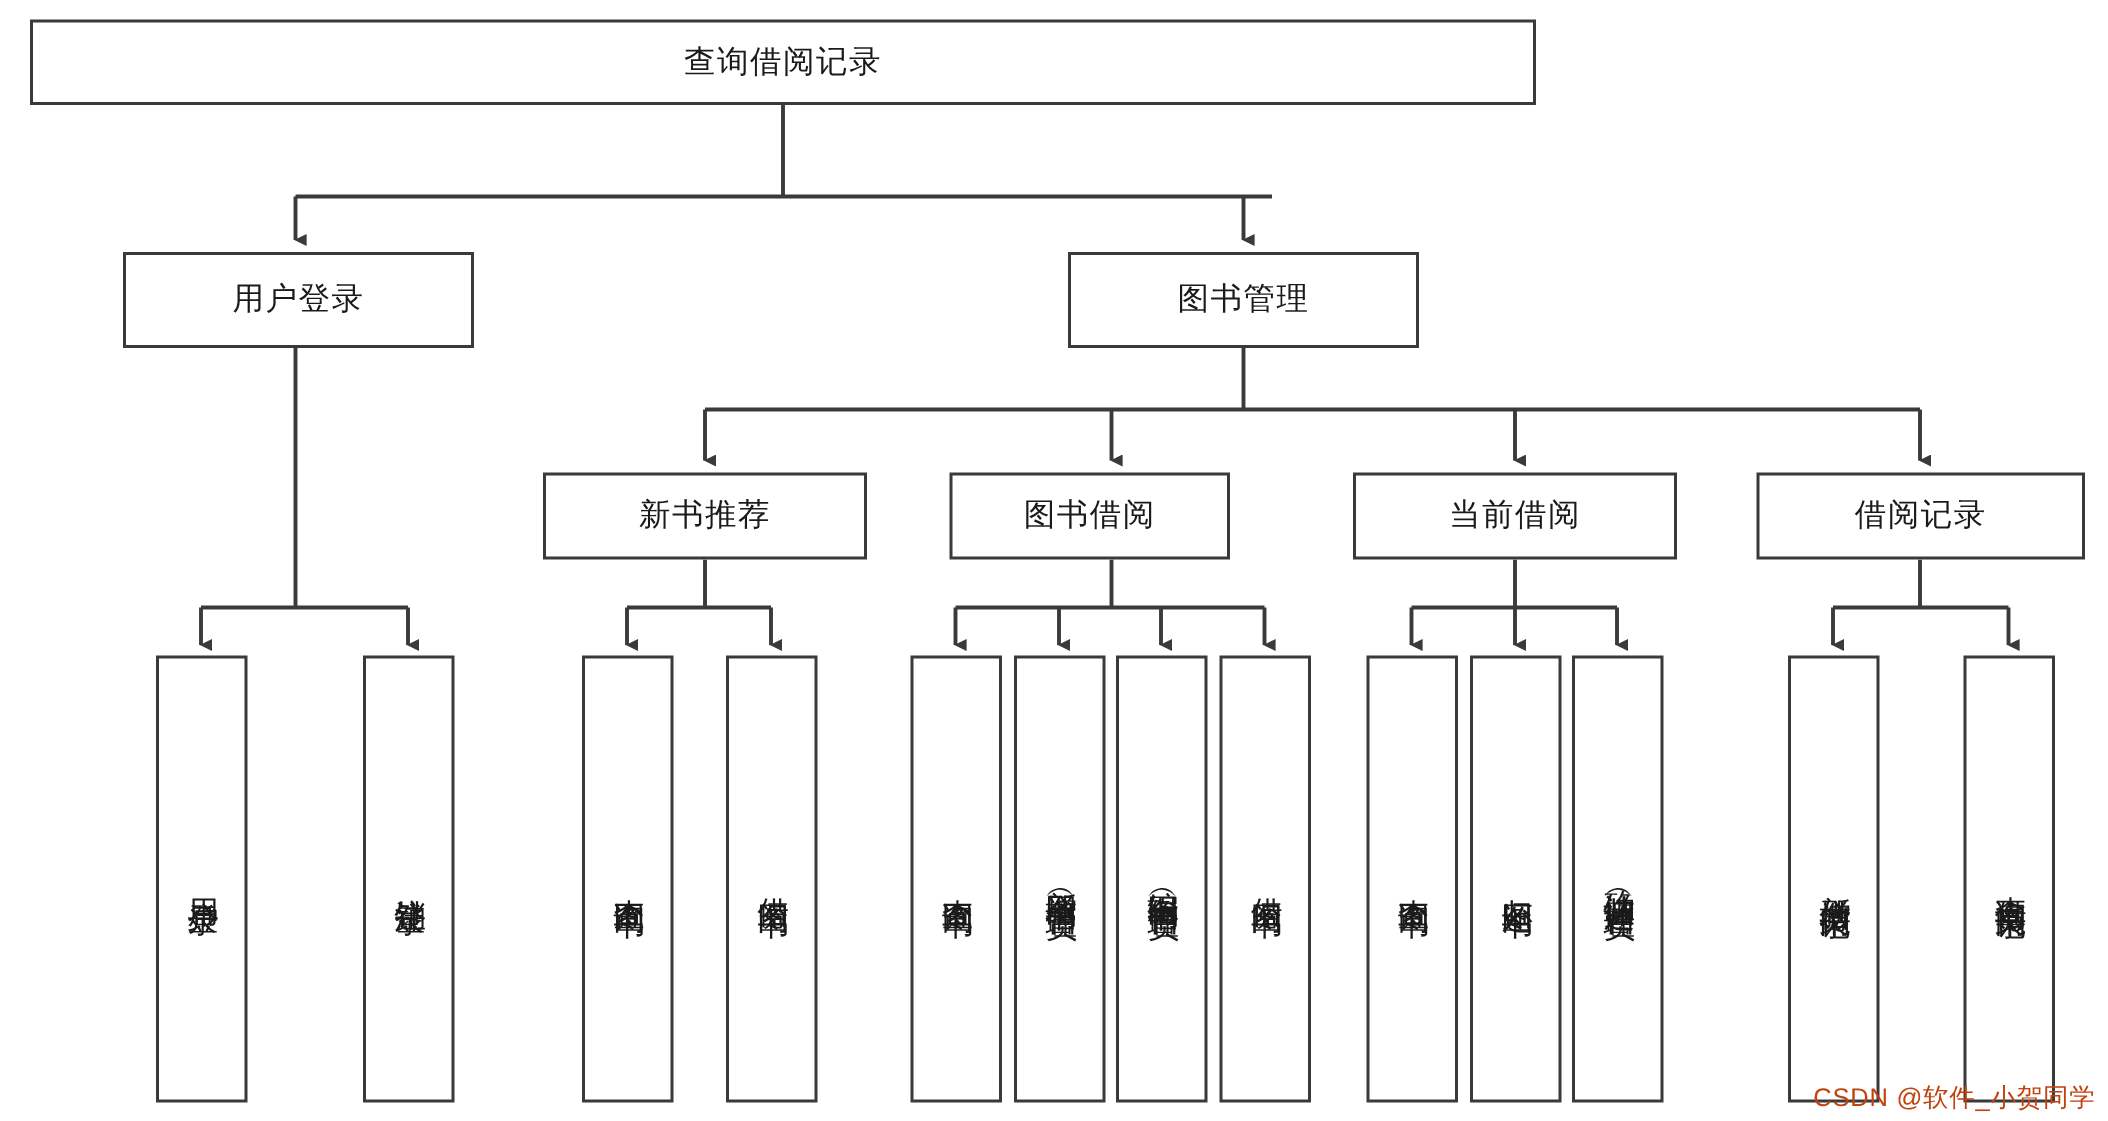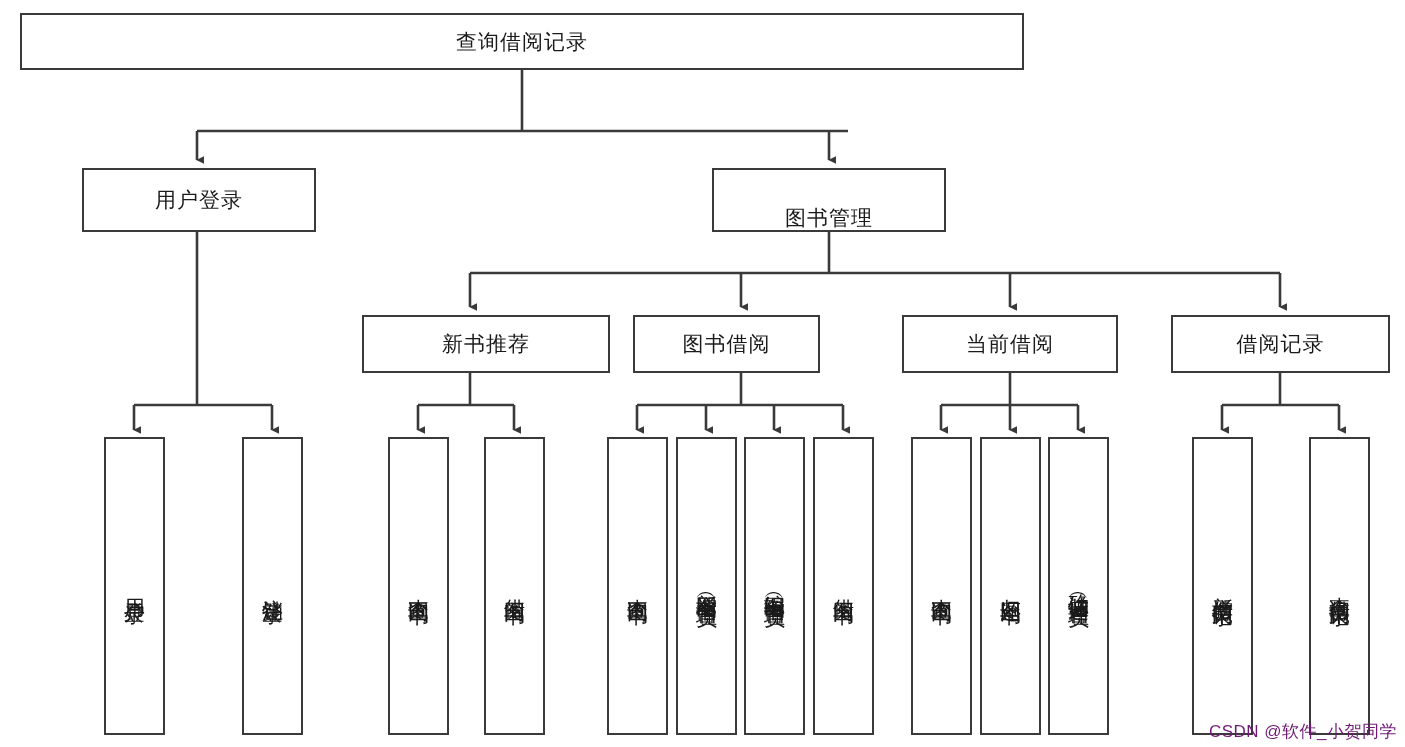--- a/index.html
+++ b/index.html
@@ -56,21 +56,21 @@
     writing-mode: vertical-rl;
     text-orientation: upright;
     display: block;
     white-space: nowrap;
   }
   .watermark {
     position: absolute;
     right: 8px;
     bottom: 4px;
     font-size: 17px;
-    color: #701a75;
+    color: #c2410c;
     letter-spacing: 0.5px;
     white-space: nowrap;
   }
 </style>
 </head>
 <body>
 
 <div id="canvas">
 
   <svg class="wires" viewBox="0 0 1405 747">
@@ -123,25 +123,25 @@
     </g>
   </svg>
 
   <div class="node h" style="left:20px; top:13px; width:1004px; height:57px;">
     <span>查询借阅记录</span>
   </div>
 
   <div class="node h" style="left:82px; top:168px; width:234px; height:64px;">
     <span>用户登录</span>
   </div>
-  <div class="node h" style="left:712px; top:168px; width:234px; height:64px;align-items:flex-end;">
+  <div class="node h" style="left:712px; top:168px; width:234px; height:64px;">
     <span>图书管理</span>
   </div>
 
-  <div class="node h" style="left:362px; top:315px; width:248px; height:58px;">
+  <div class="node h" style="left:362px; top:315px; width:216px; height:58px;">
     <span>新书推荐</span>
   </div>
   <div class="node h" style="left:633px; top:315px; width:187px; height:58px;">
     <span>图书借阅</span>
   </div>
   <div class="node h" style="left:902px; top:315px; width:216px; height:58px;">
     <span>当前借阅</span>
   </div>
   <div class="node h" style="left:1171px; top:315px; width:219px; height:58px;justify-content:center;">
     <span>借阅记录</span>

